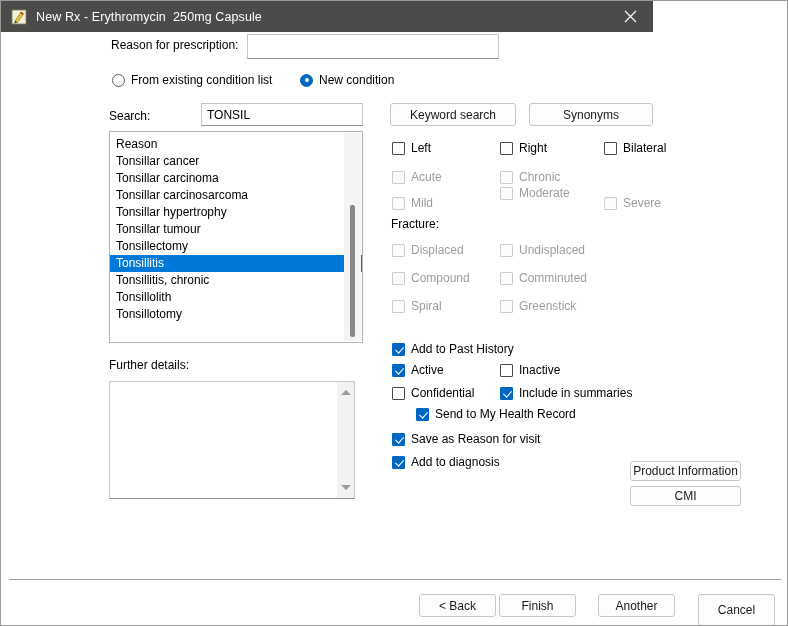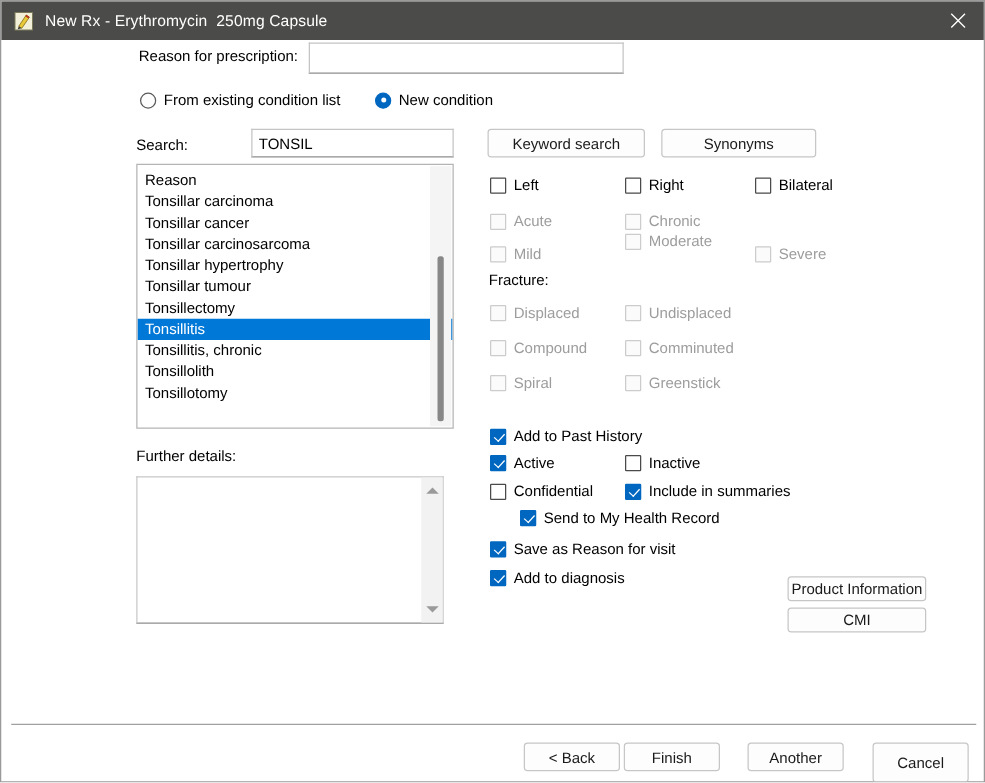--- a/index.html
+++ b/index.html
@@ -20,21 +20,21 @@
     box-sizing: border-box;
     border: 1px solid #9a9a9a;
     background: #ffffff;
     overflow: hidden;
   }
 
   
   #titlebar {
     position: absolute;
     left: 0; top: 0;
-    width: 788px;
+    width: 652px;
     height: 31px;
     background: #4b4b49;
     color: #ffffff;
     display: flex;
     align-items: center;
   }
   #title-icon {
     width: 16px; height: 16px;
     margin-left: 10px;
     position: relative;
@@ -276,22 +276,22 @@
   </div>
 
   <div class="lbl" style="left:108px; top:108px;">Search:</div>
   <input class="txtinput" id="search-input" style="left: 200px; top: 102px; width: 162px; height: 23px;" value="TONSIL">
   <div class="btn" style="left:389px; top:102px; width:126px; height:23px;">Keyword search</div>
   <div class="btn" style="left:528px; top:102px; width:124px; height:23px;">Synonyms</div>
 
   <div id="listbox" style="left:108px; top:130px; width:254px; height:212px;">
     <div id="list-items">
         <div class="list-item">Reason</div>
+        <div class="list-item">Tonsillar cancer</div>
         <div class="list-item">Tonsillar carcinoma</div>
-        <div class="list-item">Tonsillar cancer</div>
         <div class="list-item">Tonsillar carcinosarcoma</div>
         <div class="list-item">Tonsillar hypertrophy</div>
         <div class="list-item">Tonsillar tumour</div>
         <div class="list-item">Tonsillectomy</div>
         <div class="list-item sel">Tonsillitis</div>
         <div class="list-item">Tonsillitis, chronic</div>
         <div class="list-item">Tonsillolith</div>
         <div class="list-item">Tonsillotomy</div>
       </div>
     <div id="list-scroll">

